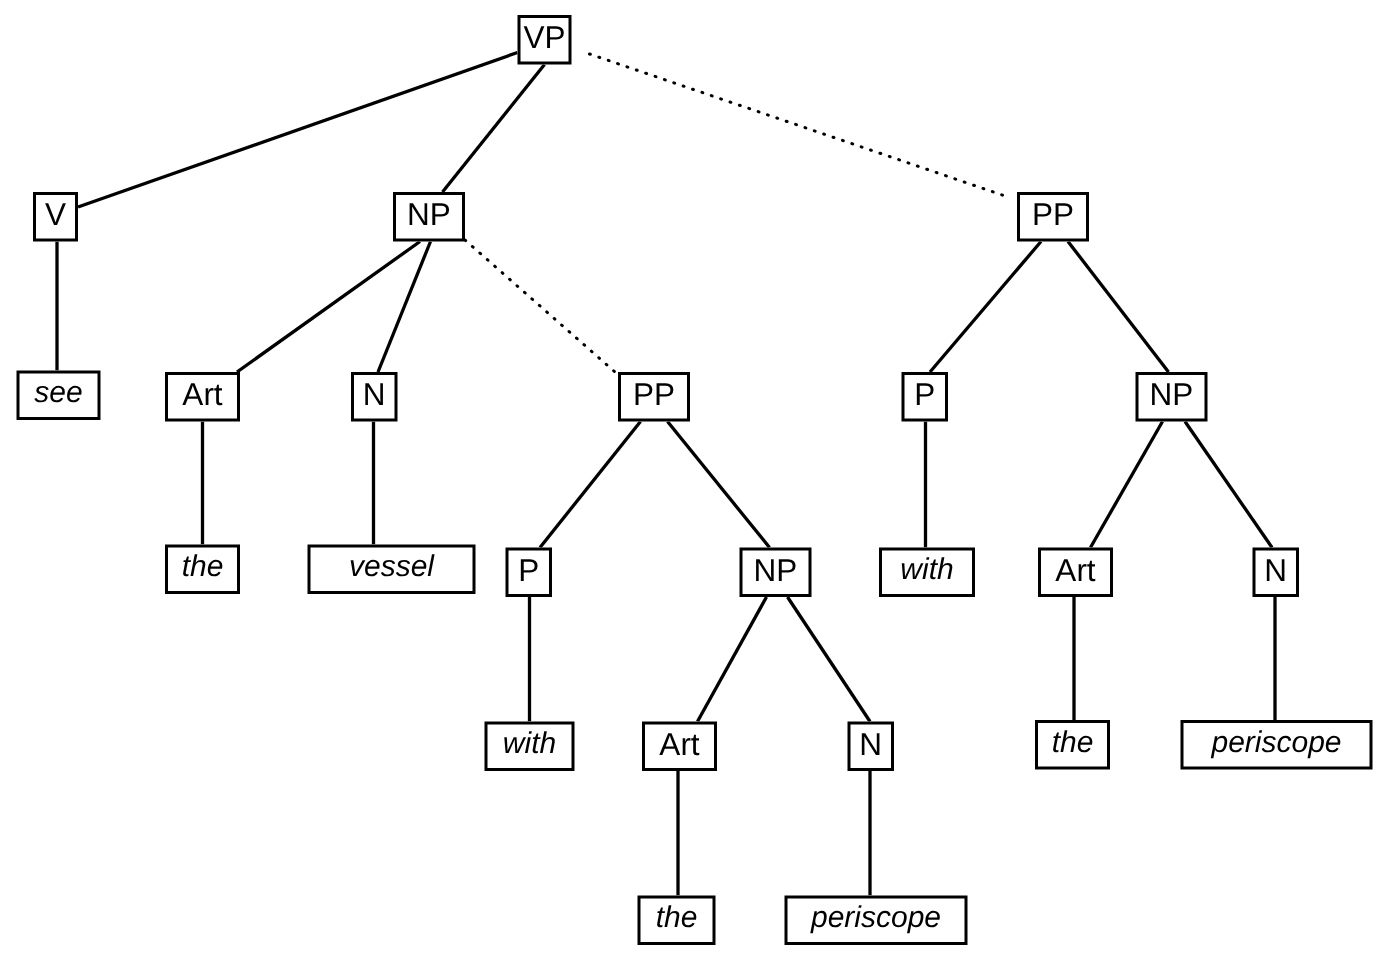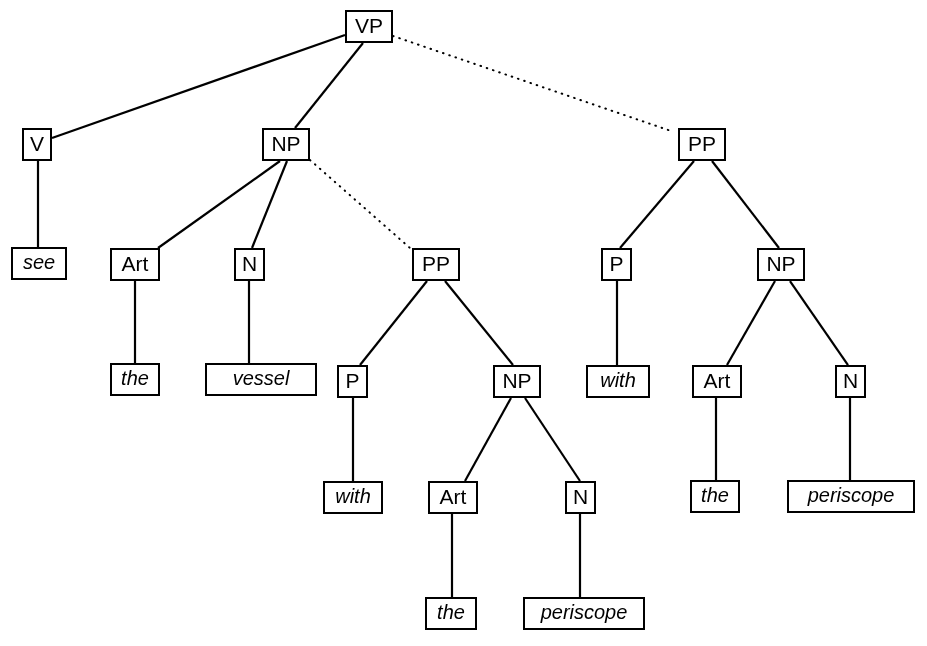--- a/index.html
+++ b/index.html
@@ -71,21 +71,21 @@
       <line x1="580" y1="514" x2="580" y2="597" stroke="#000000" stroke-width="2.2"></line>
       <line x1="694" y1="161" x2="620" y2="248" stroke="#000000" stroke-width="2.2"></line>
       <line x1="712" y1="161" x2="779" y2="248" stroke="#000000" stroke-width="2.2"></line>
       <line x1="617" y1="281" x2="617" y2="365" stroke="#000000" stroke-width="2.2"></line>
       <line x1="775" y1="281" x2="727" y2="365" stroke="#000000" stroke-width="2.2"></line>
       <line x1="790" y1="281" x2="848" y2="365" stroke="#000000" stroke-width="2.2"></line>
       <line x1="716" y1="398" x2="716" y2="480" stroke="#000000" stroke-width="2.2"></line>
       <line x1="850" y1="398" x2="850" y2="480" stroke="#000000" stroke-width="2.2"></line>
     </svg>
   <div id="nodes-layer">
-      <div class="node cat" style="left: 345px; top: 10px; width: 48px; height: 33px;">VP</div>
+      <div class="node cat" style="left: 345px; top: 10px; width: 36px; height: 33px;">VP</div>
       <div class="node cat" style="left: 22px; top: 128px; width: 30px; height: 33px;">V</div>
       <div class="node cat" style="left: 262px; top: 128px; width: 48px; height: 33px;">NP</div>
       <div class="node cat" style="left: 678px; top: 128px; width: 48px; height: 33px;">PP</div>
       <div class="node leaf" style="left: 11px; top: 247px; width: 56px; height: 33px;">see</div>
       <div class="node cat" style="left: 110px; top: 248px; width: 50px; height: 33px;">Art</div>
       <div class="node cat" style="left: 234px; top: 248px; width: 31px; height: 33px;">N</div>
       <div class="node cat" style="left: 412px; top: 248px; width: 48px; height: 33px;">PP</div>
       <div class="node cat" style="left: 601px; top: 248px; width: 31px; height: 33px;">P</div>
       <div class="node cat" style="left: 757px; top: 248px; width: 48px; height: 33px;">NP</div>
       <div class="node leaf" style="left: 110px; top: 363px; width: 50px; height: 33px;">the</div>

